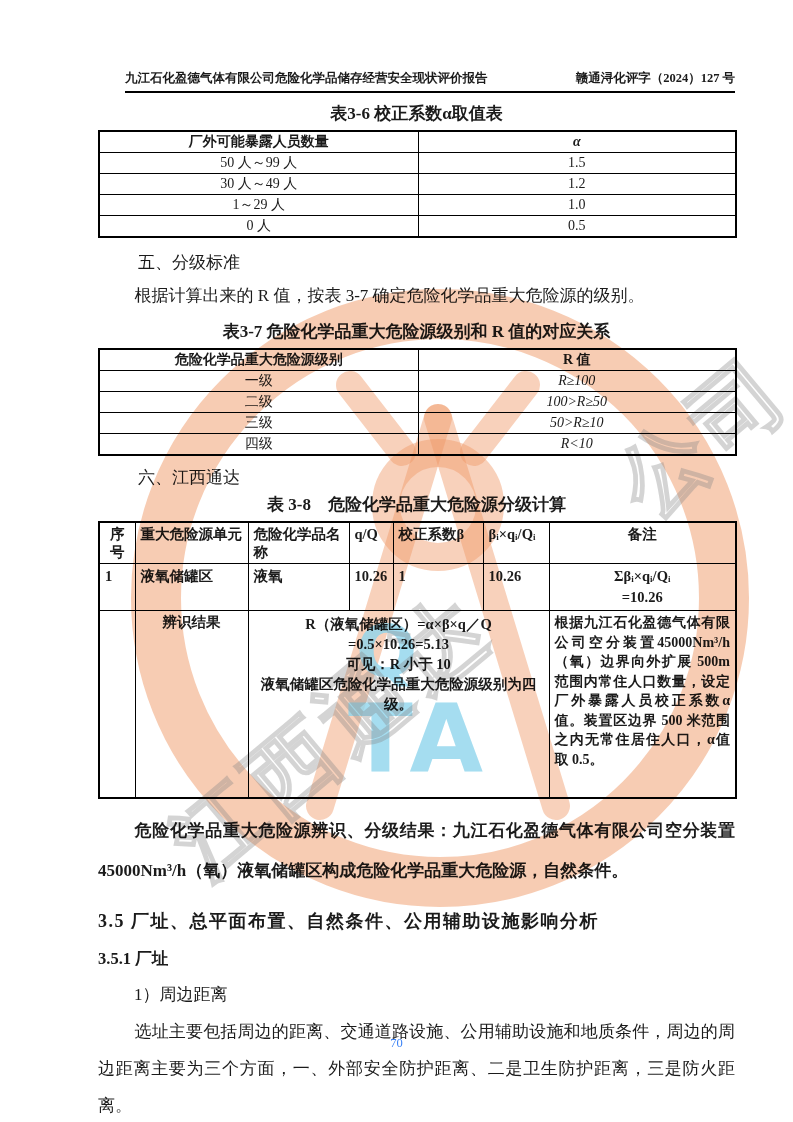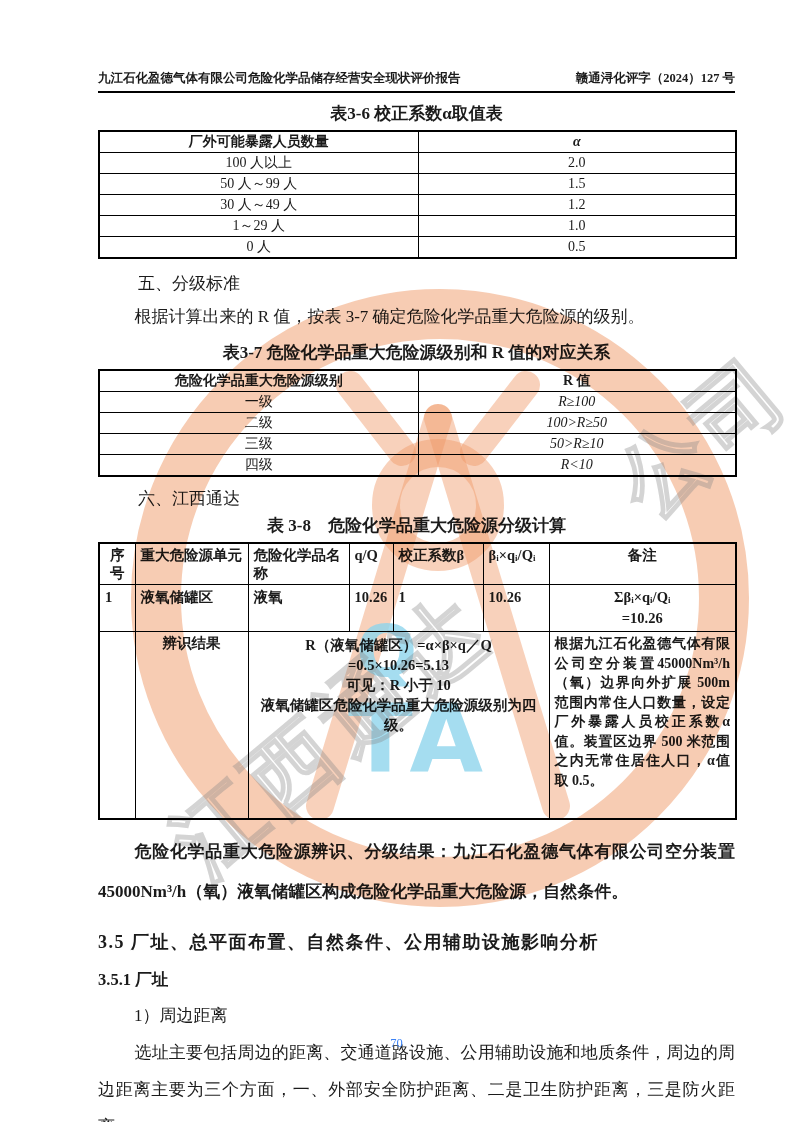--- a/index.html
+++ b/index.html
@@ -9,21 +9,21 @@
     background:#ffffff;
     font-family:"Liberation Serif","DejaVu Serif",serif;
     color:#1b1b1b;
     overflow:hidden;
     margin:0 auto;
   }
   .content{position:absolute;left:98px;top:70px;width:637px;}
 
   
   .doc-header{display:flex;justify-content:space-between;align-items:flex-end;
-    border-bottom:2px solid #000;padding-bottom:4px;font-size:12.5px;font-weight:bold;}
+    border-bottom:2px solid #000;padding-bottom:4px;font-size:12.5px;font-weight:bold;margin-left:27px;}
 
   
   .tbl-title{text-align:center;font-weight:bold;font-size:17px;margin-top:9px;}
 
   table{border-collapse:collapse;width:637px;table-layout:fixed;margin-top:5px;}
   table{border:2px solid #000;padding-left:31px;}
   td,th{border:1px solid #000;font-size:14px;padding:0 4px;overflow:hidden;}
 
   .t2col td,.t2col th{text-align:center;height:20px;}
   .t2col th{font-weight:bold;}
@@ -77,24 +77,20 @@
     <div class="tbl-title">表3-6 校正系数α取值表</div>
     <table class="t2col">
       <colgroup>
           <col style="width:319px">
           <col style="width:318px">
         </colgroup>
       <tbody>
           <tr>
         <th>厂外可能暴露人员数量</th>
         <th class="italic">α</th>
-      </tr>
-      <tr>
-        <td>100 人以上</td>
-        <td>2.0</td>
       </tr>
       <tr>
         <td>50 人～99 人</td>
         <td>1.5</td>
       </tr>
       <tr>
         <td>30 人～49 人</td>
         <td>1.2</td>
       </tr>
       <tr>

